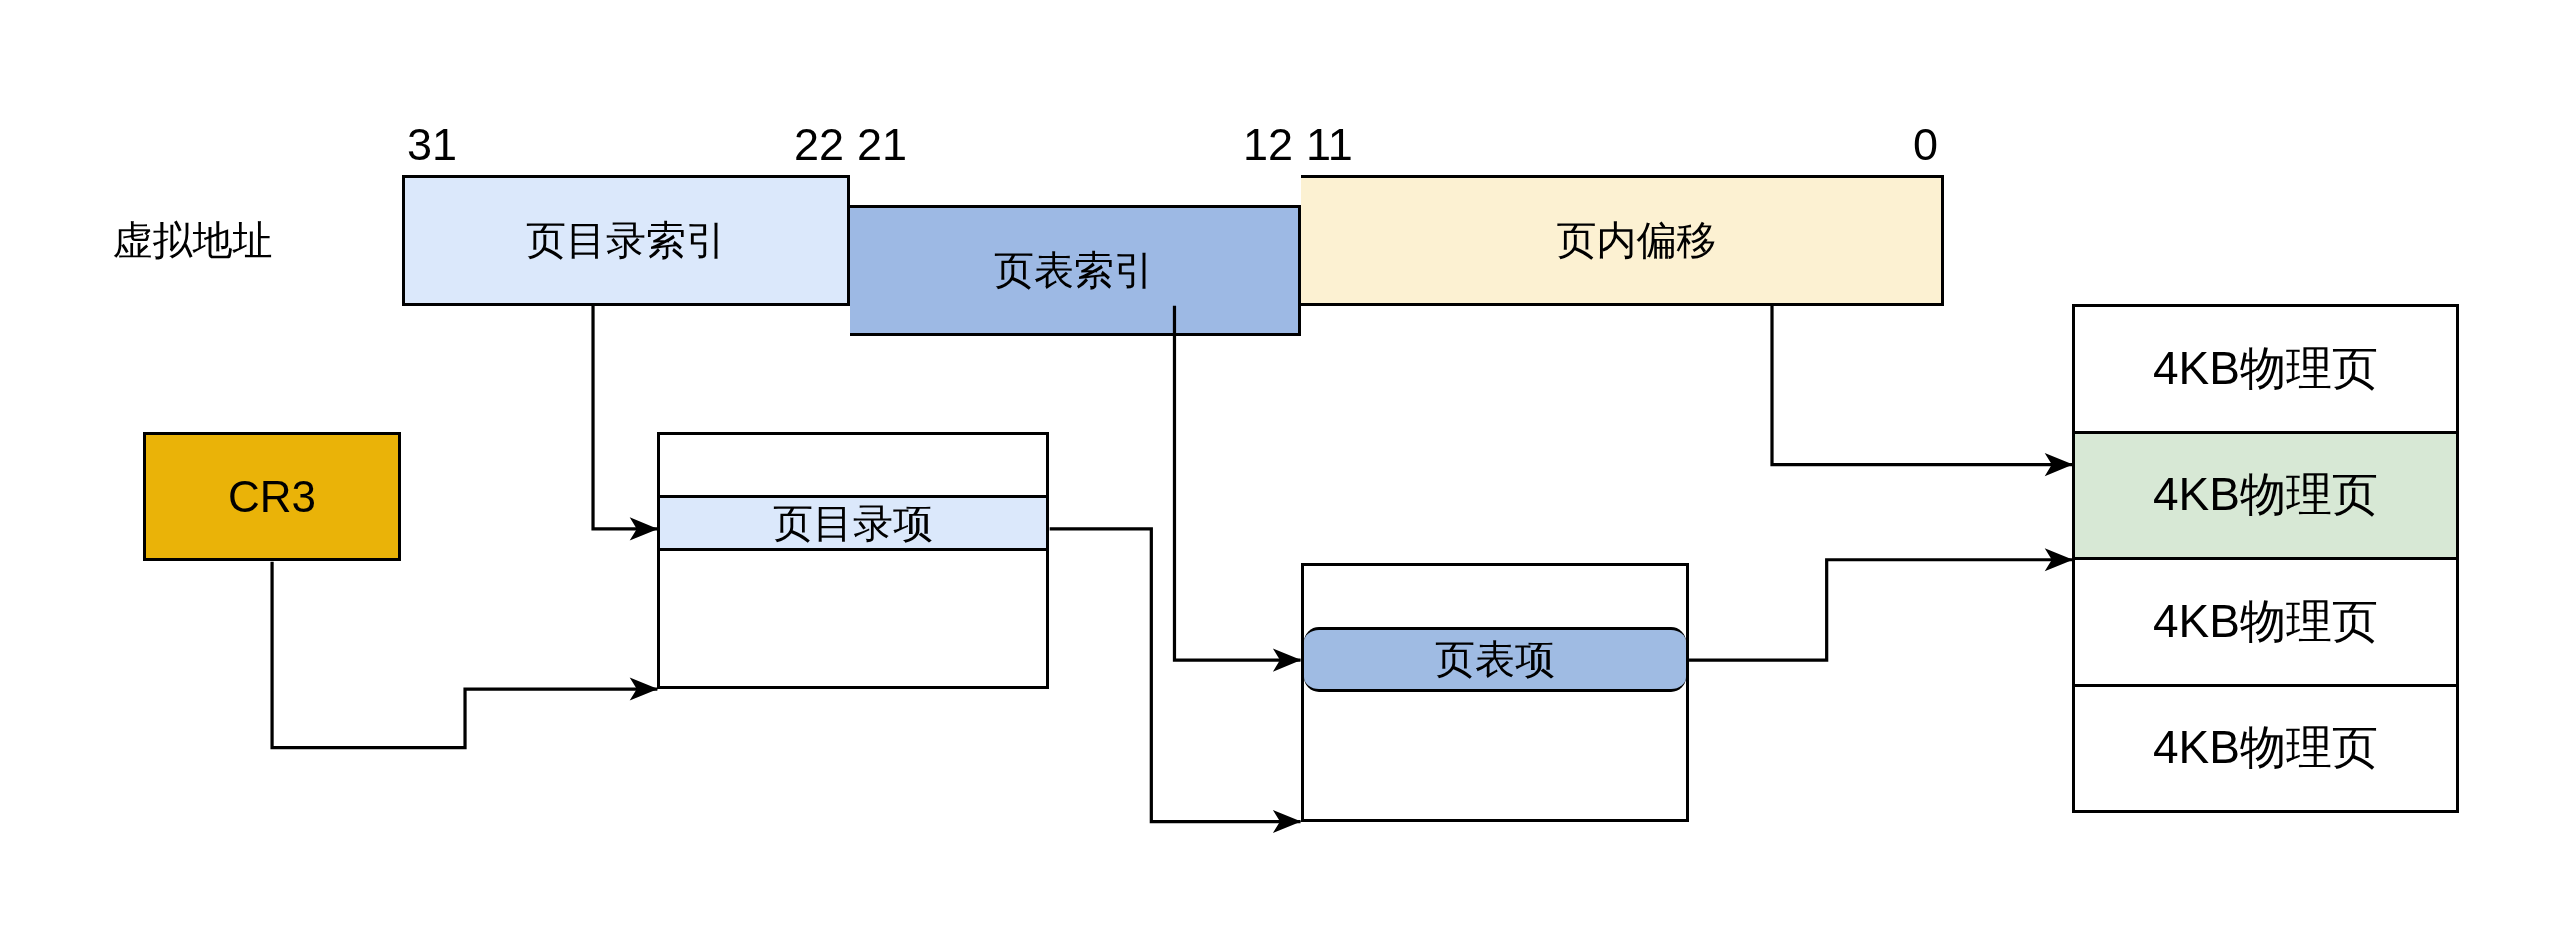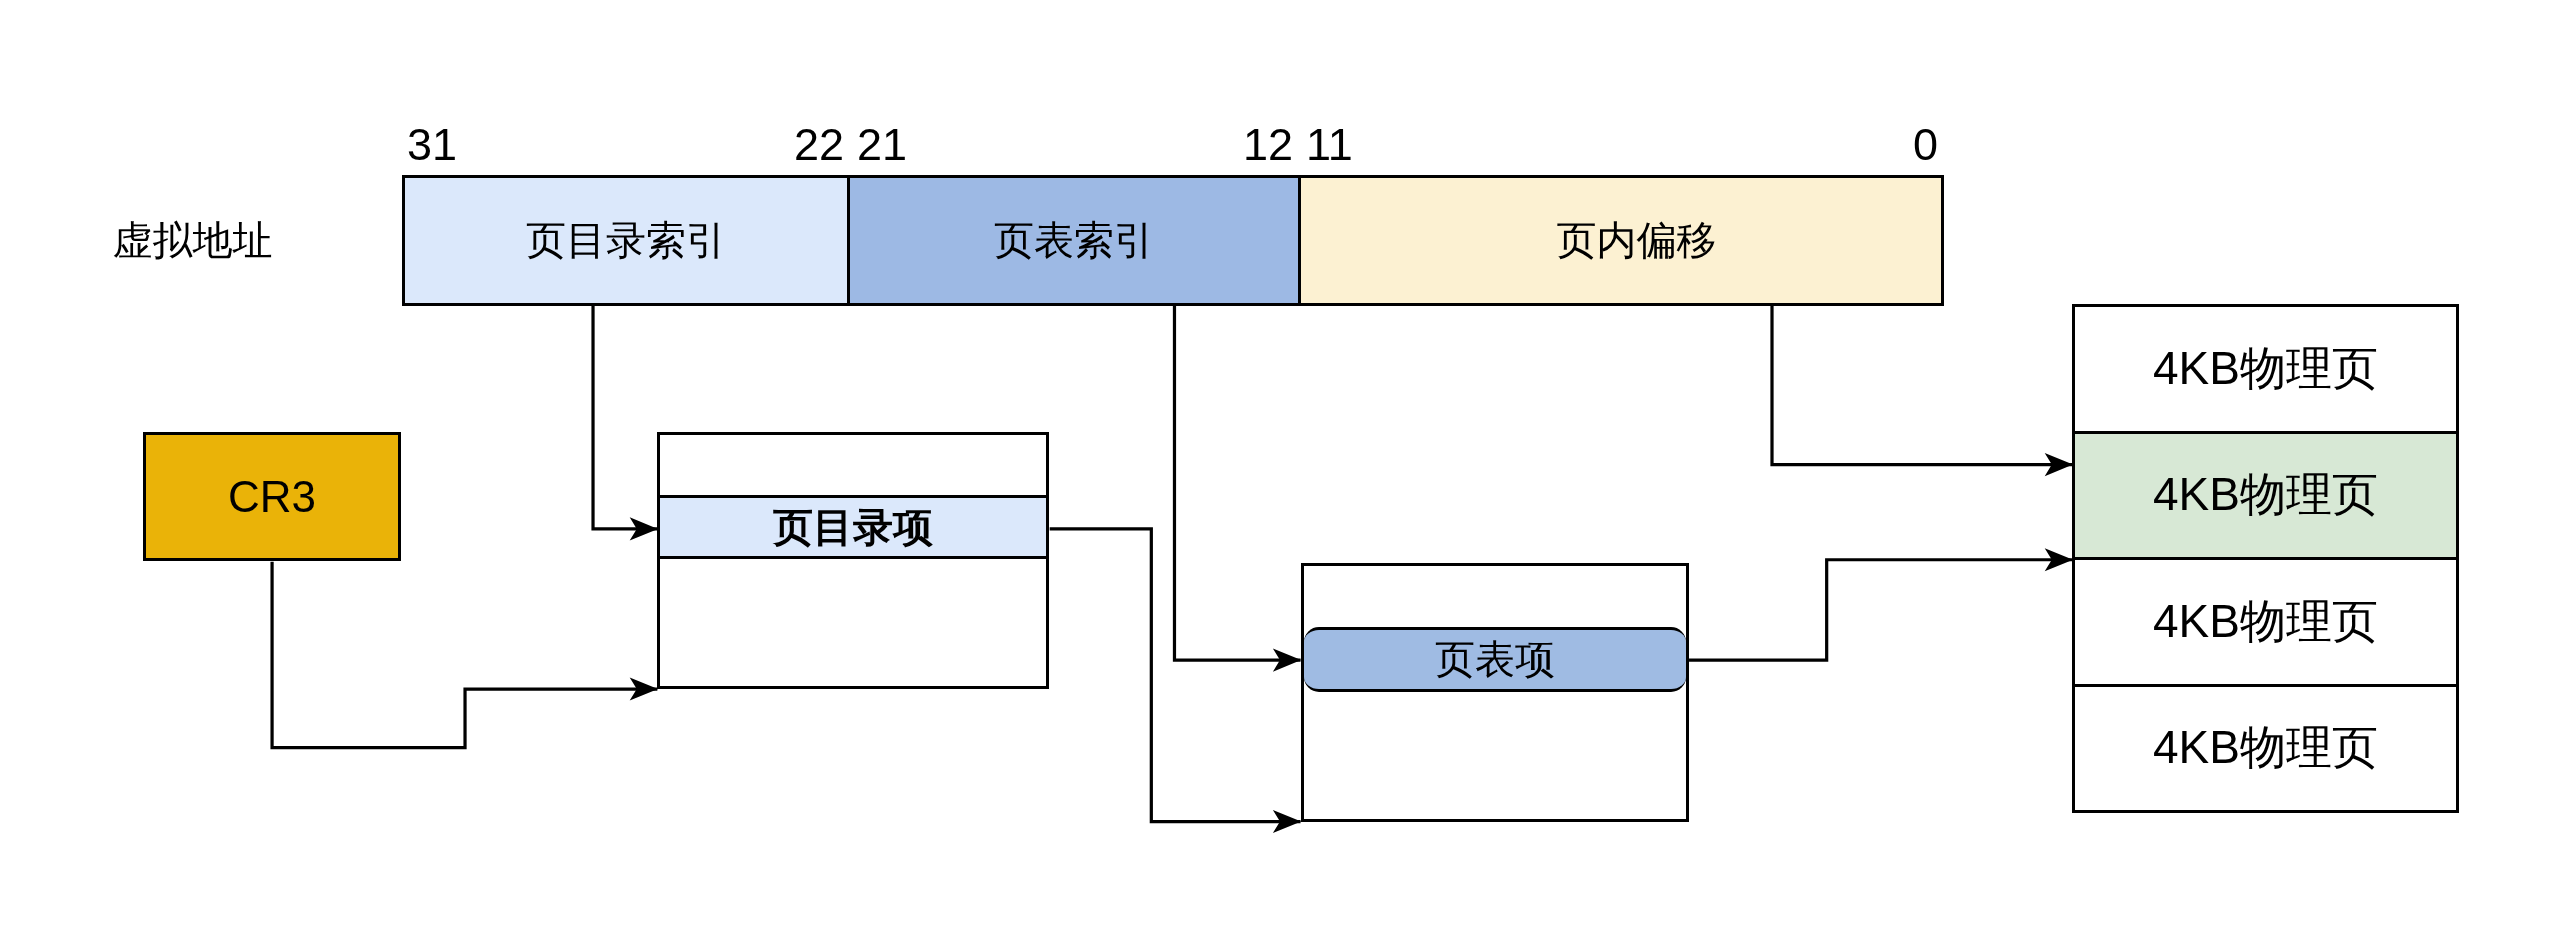--- a/index.html
+++ b/index.html
@@ -30,21 +30,21 @@
     display: flex;
   }
   .addr-field {
     box-sizing: border-box;
     border: 3.9px solid #000;
     height: 131px;
     font-size: 40px;
   }
   .addr-field + .addr-field { border-left: none; }
   .f-pd { width: 448px; }
-  .f-pt { width: 451px; }
+  .f-pt { width: 451px; margin-top: 30px; }
   .f-off { width: 643px; padding-left: 31px; }
   
   .bit {
     top: 122px;
     font-size: 45px;
     line-height: 1;
     white-space: nowrap;
   }
   .bit-31 { left: 407px; }
   .bit-22 { right: 1732px; }
@@ -60,24 +60,23 @@
   }
   
   .pagedir {
     left: 657px; top: 432px; width: 392px; height: 257px;
     box-sizing: border-box; border: 3.9px solid #000;
     background: #fff;
     display: flex; flex-direction: column;
   }
   .pagedir .row-top { height: 60px; }
   .pagedir .row-entry {
-    box-sizing: border-box; height: 64px;
+    box-sizing: border-box; height: 56px;
     border-top: 3.9px solid #000; border-bottom: 3.9px solid #000;
     font-size: 40px;
-    font-weight: bold;
   }
   .pagedir .row-bottom { flex: 1; }
   
   .pagetable {
     left: 1301px; top: 563px; width: 388px; height: 259px;
     box-sizing: border-box; border: 3.9px solid #000;
     background: #fff;
     display: flex; flex-direction: column;
   }
   .pagetable .row-top { height: 61px; }

